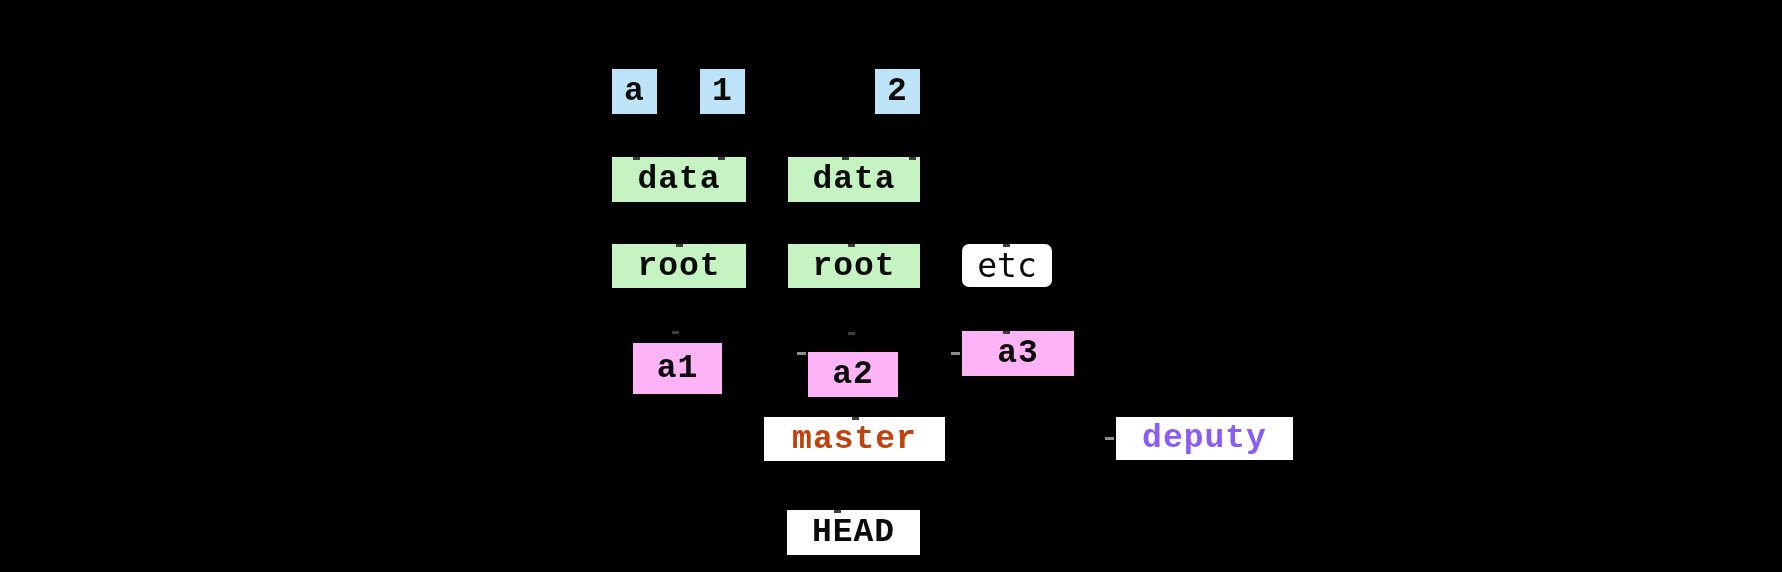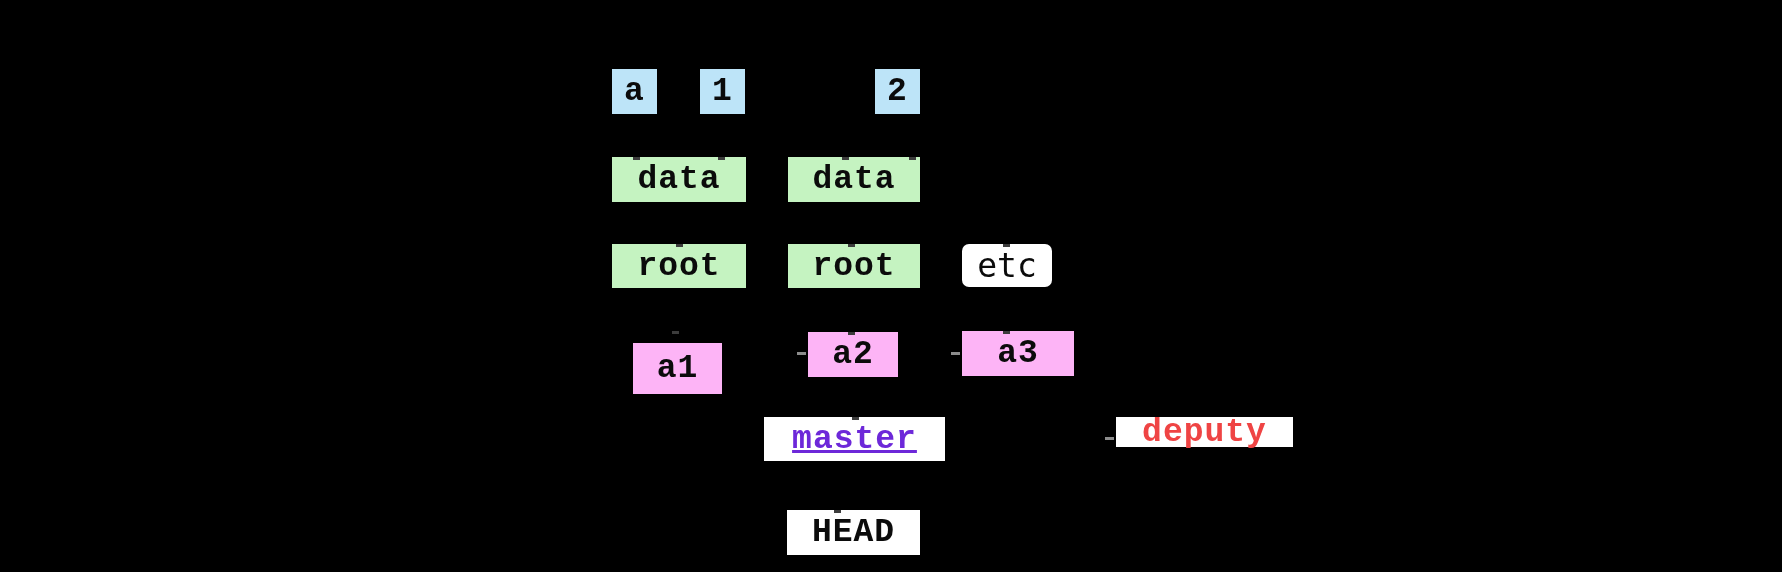--- a/index.html
+++ b/index.html
@@ -44,24 +44,24 @@
   <div>
       <div class="node" style="left: 612px; top: 69px; width: 45px; height: 45px; background: rgb(189, 228, 248); color: rgb(11, 11, 11);">a</div>
       <div class="node" style="left: 700px; top: 69px; width: 45px; height: 45px; background: rgb(189, 228, 248); color: rgb(11, 11, 11);">1</div>
       <div class="node" style="left: 875px; top: 69px; width: 45px; height: 45px; background: rgb(189, 228, 248); color: rgb(11, 11, 11);">2</div>
       <div class="node" style="left: 612px; top: 157px; width: 134px; height: 45px; background: rgb(197, 243, 193); color: rgb(11, 11, 11);">data</div>
       <div class="node" style="left: 788px; top: 157px; width: 132px; height: 45px; background: rgb(197, 243, 193); color: rgb(11, 11, 11);">data</div>
       <div class="node" style="left: 612px; top: 244px; width: 134px; height: 44px; background: rgb(197, 243, 193); color: rgb(11, 11, 11);">root</div>
       <div class="node" style="left: 788px; top: 244px; width: 132px; height: 44px; background: rgb(197, 243, 193); color: rgb(11, 11, 11);">root</div>
       <div class="node regular" style="left: 962px; top: 244px; width: 90px; height: 43px; background: rgb(255, 255, 255); color: rgb(11, 11, 11); border-radius: 7px;">etc</div>
       <div class="node" style="left: 633px; top: 331px; width: 89px; height: 51px; background: rgb(253, 180, 246); color: rgb(11, 11, 11); margin-top: 12px;">a1</div>
-      <div class="node" style="left: 808px; top: 332px; width: 90px; height: 45px; background: rgb(253, 180, 246); color: rgb(11, 11, 11);">a2</div>
+      <div class="node" style="left: 808px; top: 352px; width: 90px; height: 45px; background: rgb(253, 180, 246); color: rgb(11, 11, 11);">a2</div>
       <div class="node" style="left: 962px; top: 331px; width: 112px; height: 45px; background: rgb(253, 180, 246); color: rgb(11, 11, 11);">a3</div>
-      <div class="node" style="left: 764px; top: 417px; width: 181px; height: 44px; background: rgb(255, 255, 255); color: #6d28d9; text-decoration: underline;">master</div>
-      <div class="node" style="left: 1116px; top: 417px; width: 177px; height: 30px; background: rgb(255, 255, 255); color: #ef4444;">deputy</div>
+      <div class="node" style="left: 764px; top: 417px; width: 181px; height: 44px; background: rgb(255, 255, 255); color: #c2410c;">master</div>
+      <div class="node" style="left: 1116px; top: 417px; width: 177px; height: 43px; background: rgb(255, 255, 255); color: #8b5cf6;">deputy</div>
       <div class="node" style="left: 787px; top: 510px; width: 133px; height: 45px; background: rgb(255, 255, 255); color: rgb(11, 11, 11);">HEAD</div>
     </div>
   <div>
       <div class="remnant" style="left: 633px; top: 157px; width: 7px; height: 3px; background: rgb(60, 60, 60);"></div>
       <div class="remnant" style="left: 718px; top: 157px; width: 7px; height: 3px; background: rgb(60, 60, 60);"></div>
       <div class="remnant" style="left: 842px; top: 157px; width: 7px; height: 3px; background: rgb(60, 60, 60);"></div>
       <div class="remnant" style="left: 909px; top: 157px; width: 7px; height: 3px; background: rgb(60, 60, 60);"></div>
       <div class="remnant" style="left: 676px; top: 244px; width: 7px; height: 3px; background: rgb(60, 60, 60);"></div>
       <div class="remnant" style="left: 848px; top: 244px; width: 7px; height: 3px; background: rgb(60, 60, 60);"></div>
       <div class="remnant" style="left: 1003px; top: 244px; width: 7px; height: 3px; background: rgb(60, 60, 60);"></div>

